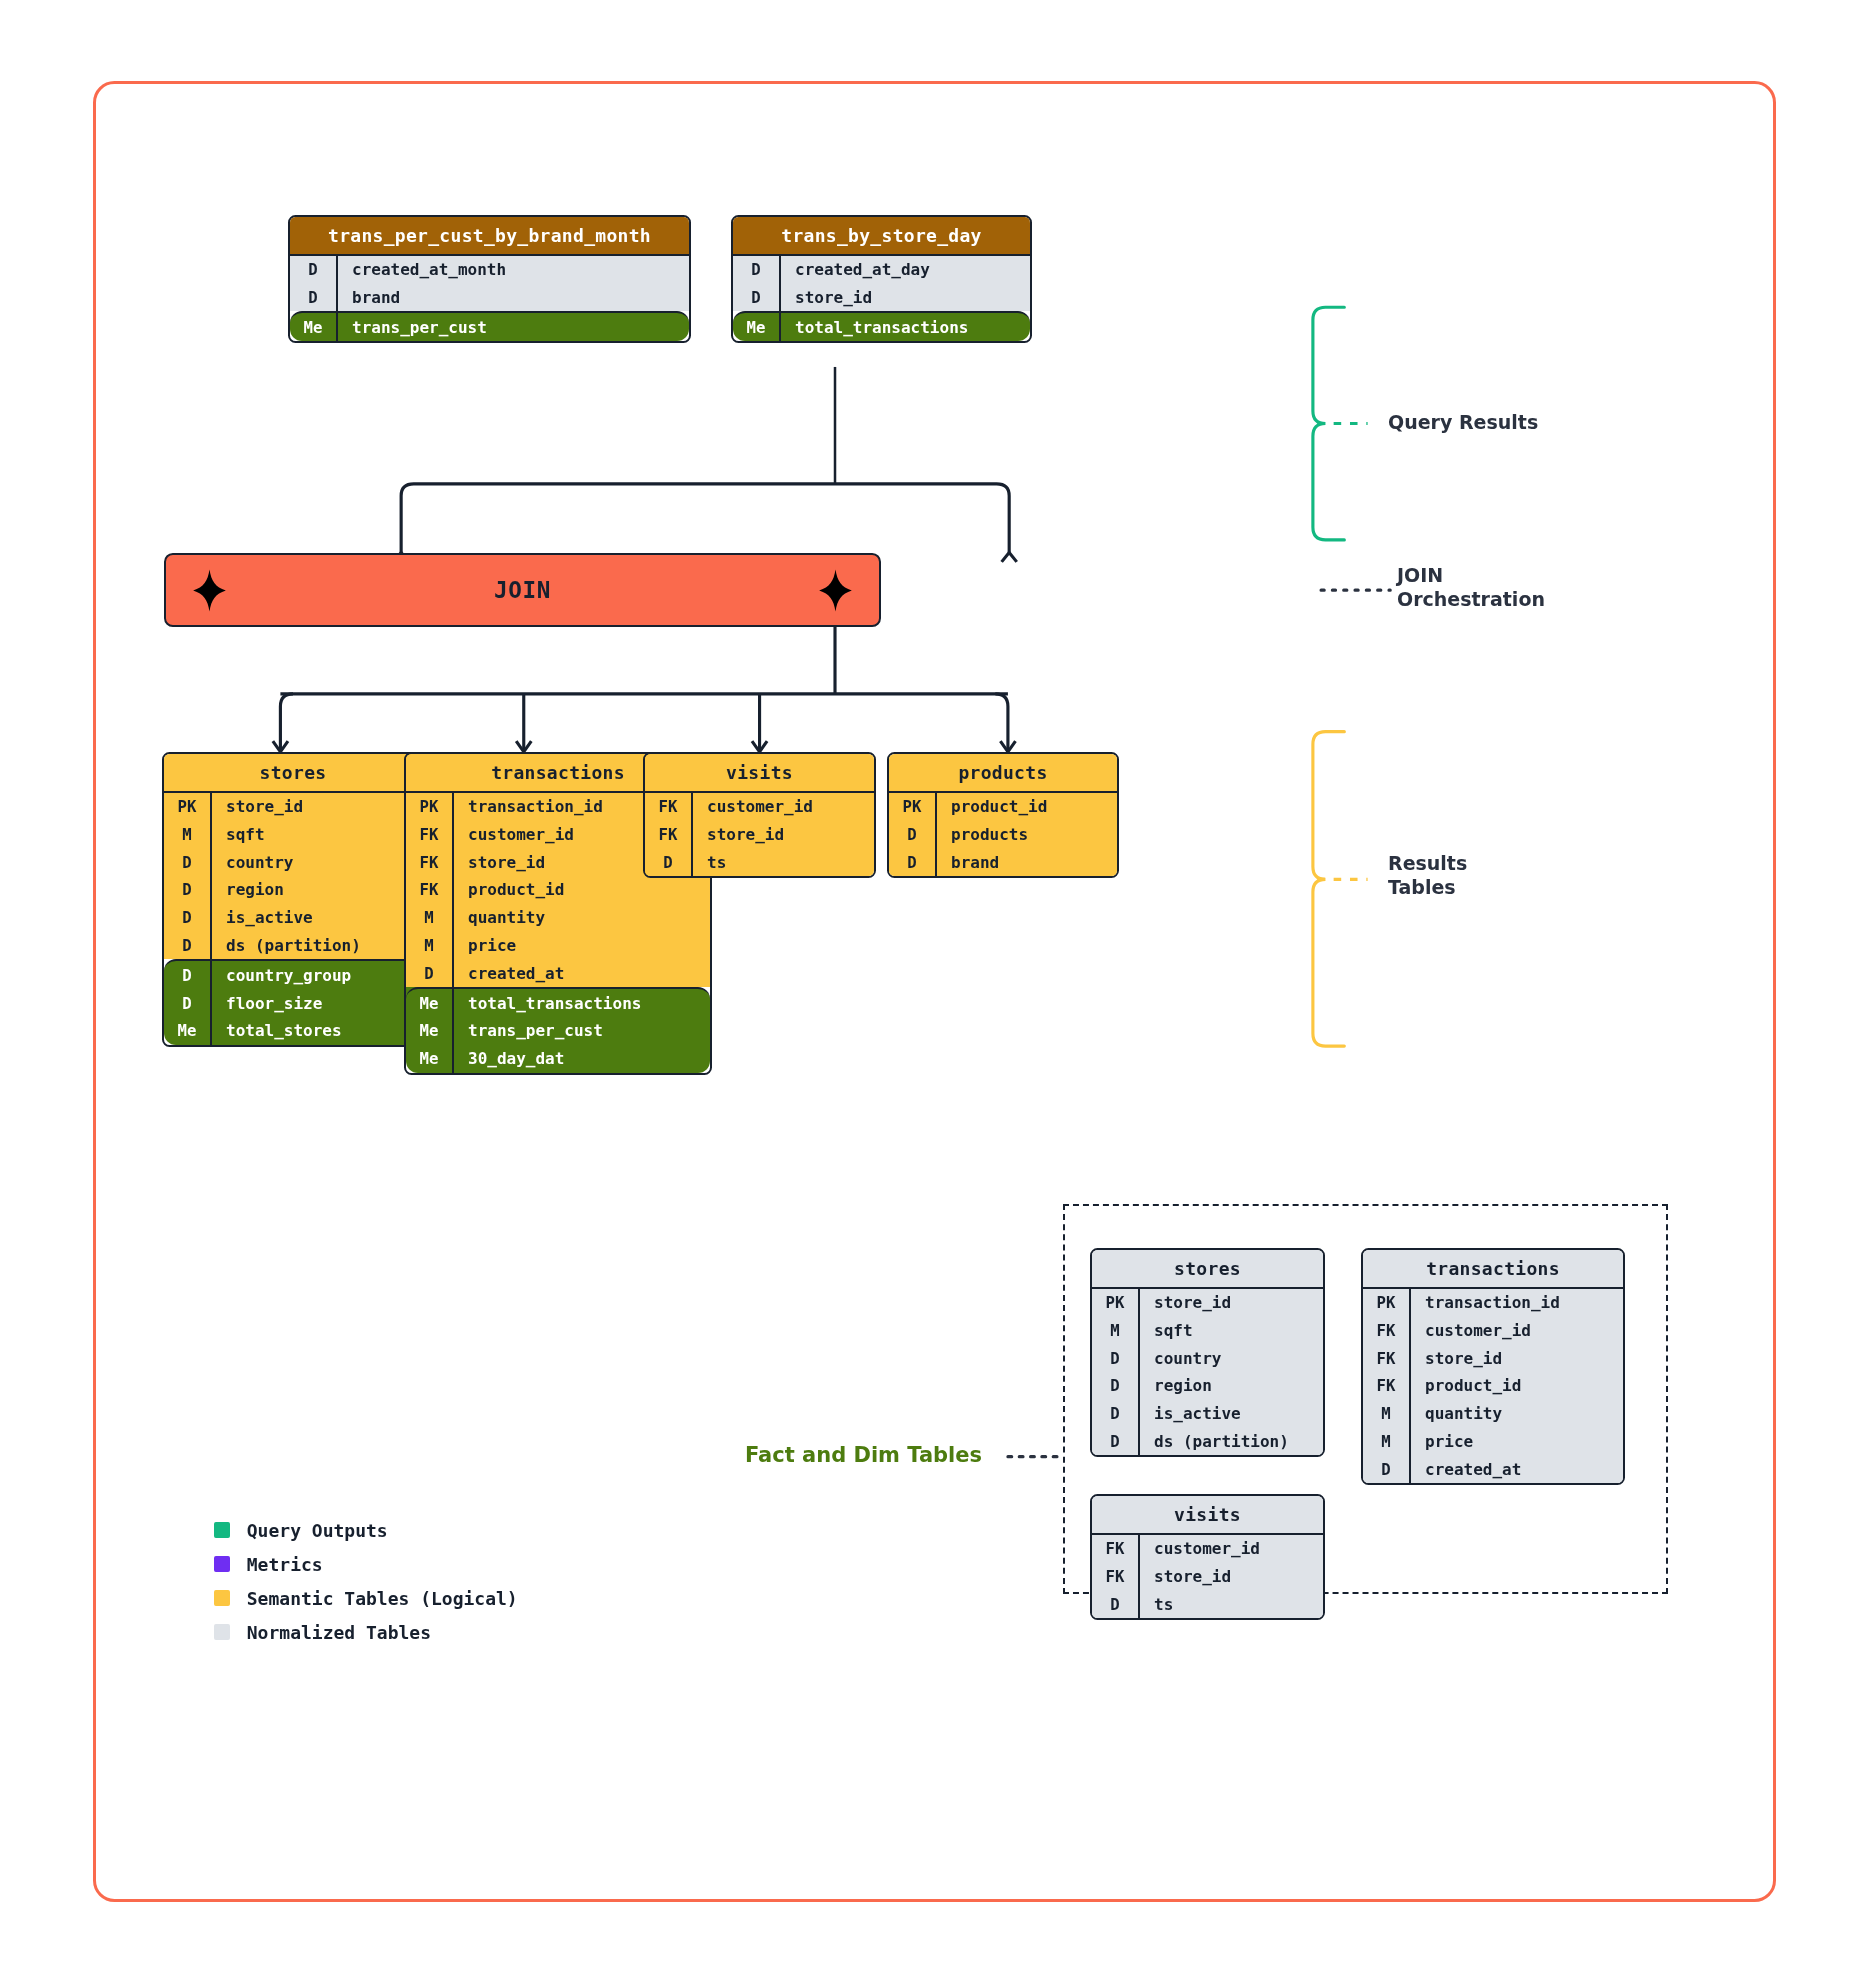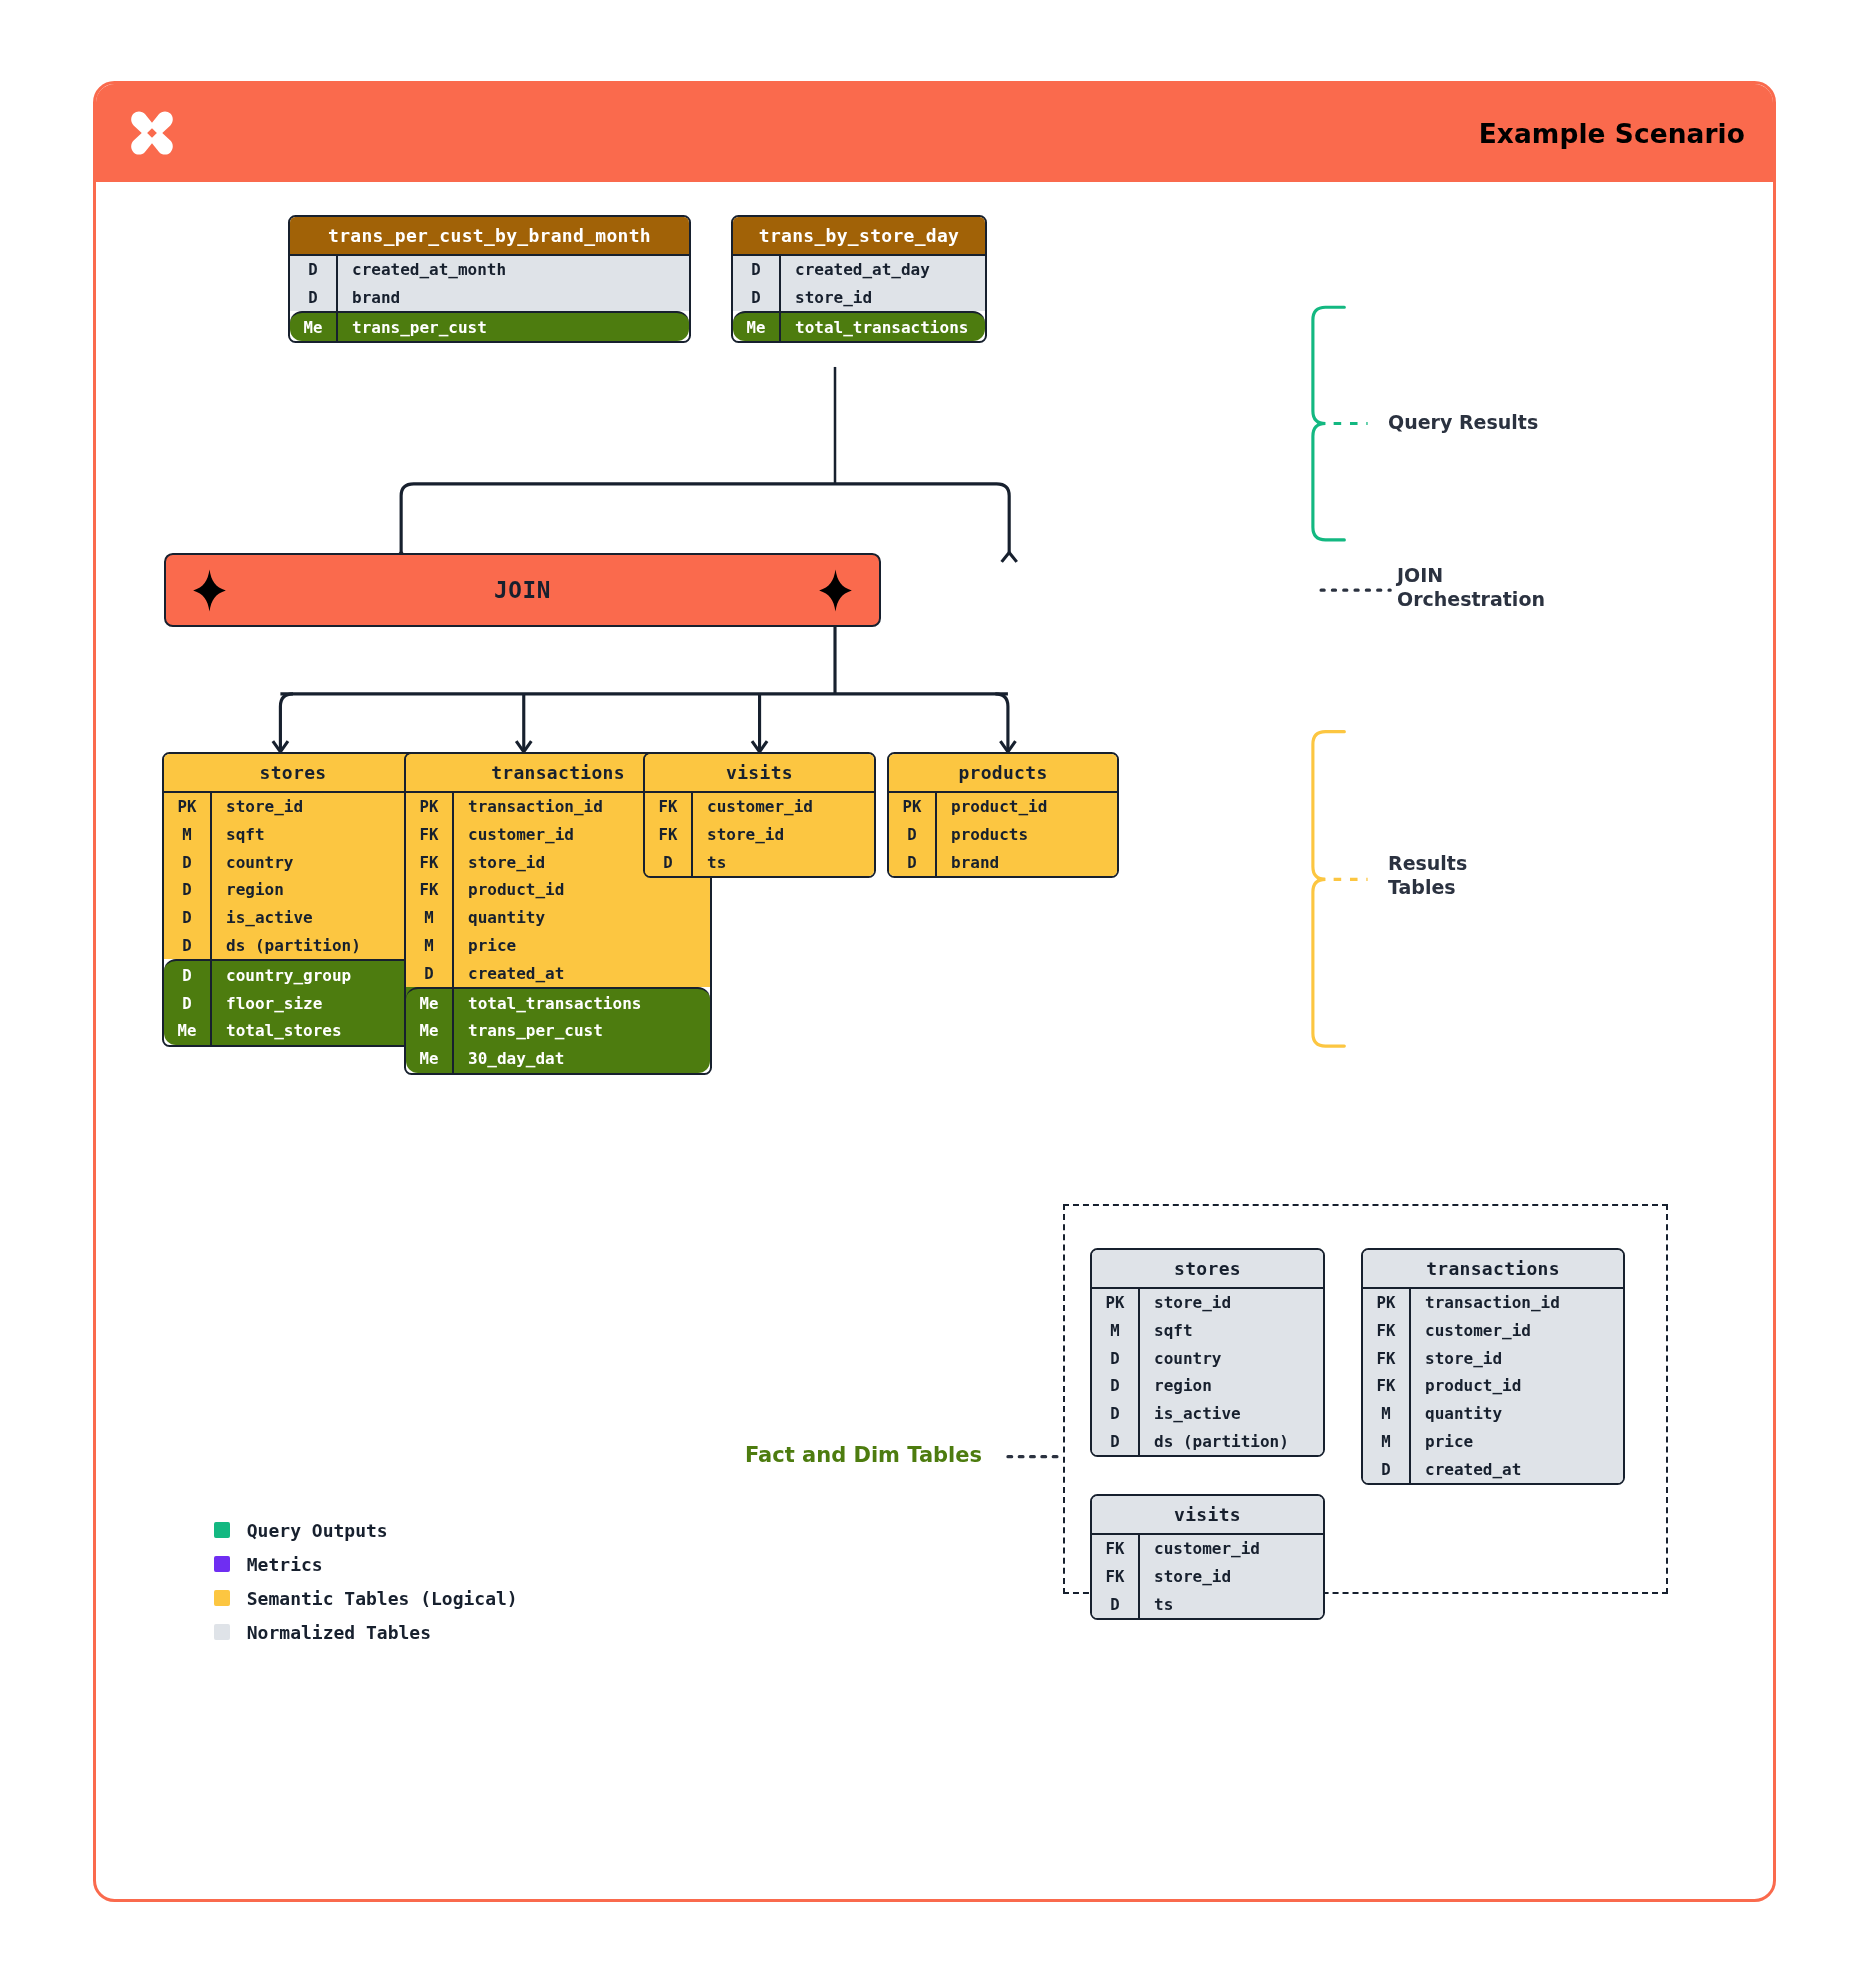--- a/index.html
+++ b/index.html
@@ -152,32 +152,20 @@
     width:1683px; height:1821px;
     pointer-events:none;
   }
 </style>
 </head>
 <body>
 
 <div id="root">
   <div class="card">
 
-    <div class="card-header">
-      <span>
-        <svg class="logo" viewBox="0 0 100 100" aria-hidden="true">
-          <path fill="#ffffff" d="M16 14 C22 8 32 9 37 15 L50 31 L63 15 C68 9 78 8 84 14
-                   C90 20 90 30 84 36 L69 50 L84 64 C90 70 90 80 84 86
-                   C78 92 68 91 63 85 L50 69 L37 85 C32 91 22 92 16 86
-                   C10 80 10 70 16 64 L31 50 L16 36 C10 30 10 20 16 14 Z"></path>
-          <path fill="#fa6a4d" d="M50 41 L59 50 L50 59 L41 50 Z"></path>
-        </svg>
-      </span>
-      <span class="card-title">Example Scenario</span>
-    </div>
 
     <svg class="overlay" viewBox="0 0 2676 2896">
       <g fill="none" stroke="#17202e" stroke-width="5" stroke-linecap="butt">
 
         <path d="M485 745 L485 655 Q485 636 505 636 L1175 636"></path>
         <path d="M1452 745 L1452 655 Q1452 636 1432 636 L1175 636"></path>
         <path d="M1175 636 L1175 450" stroke-width="4"></path>
 
         <path d="M1175 450 L1175 320" stroke-width="0"></path>
         <path d="M1175 200 L1175 200" stroke-width="0"></path>
@@ -233,21 +221,21 @@
         </div>
       </div>
       <div class="sect body-purple">
         <div class="row">
           <div class="k">Me</div>
           <div class="v">trans_per_cust</div>
         </div>
       </div>
     </div>
 
-    <div class="tbl" style="left:635px; top:131px; width:256px;">
+    <div class="tbl" style="left:635px; top:131px; width:301px;">
       <div class="tbl-head head-green">trans_by_store_day</div>
       <div class="sect body-grey">
         <div class="row">
           <div class="k">D</div>
           <div class="v">created_at_day</div>
         </div>
         <div class="row">
           <div class="k">D</div>
           <div class="v">store_id</div>
         </div>

